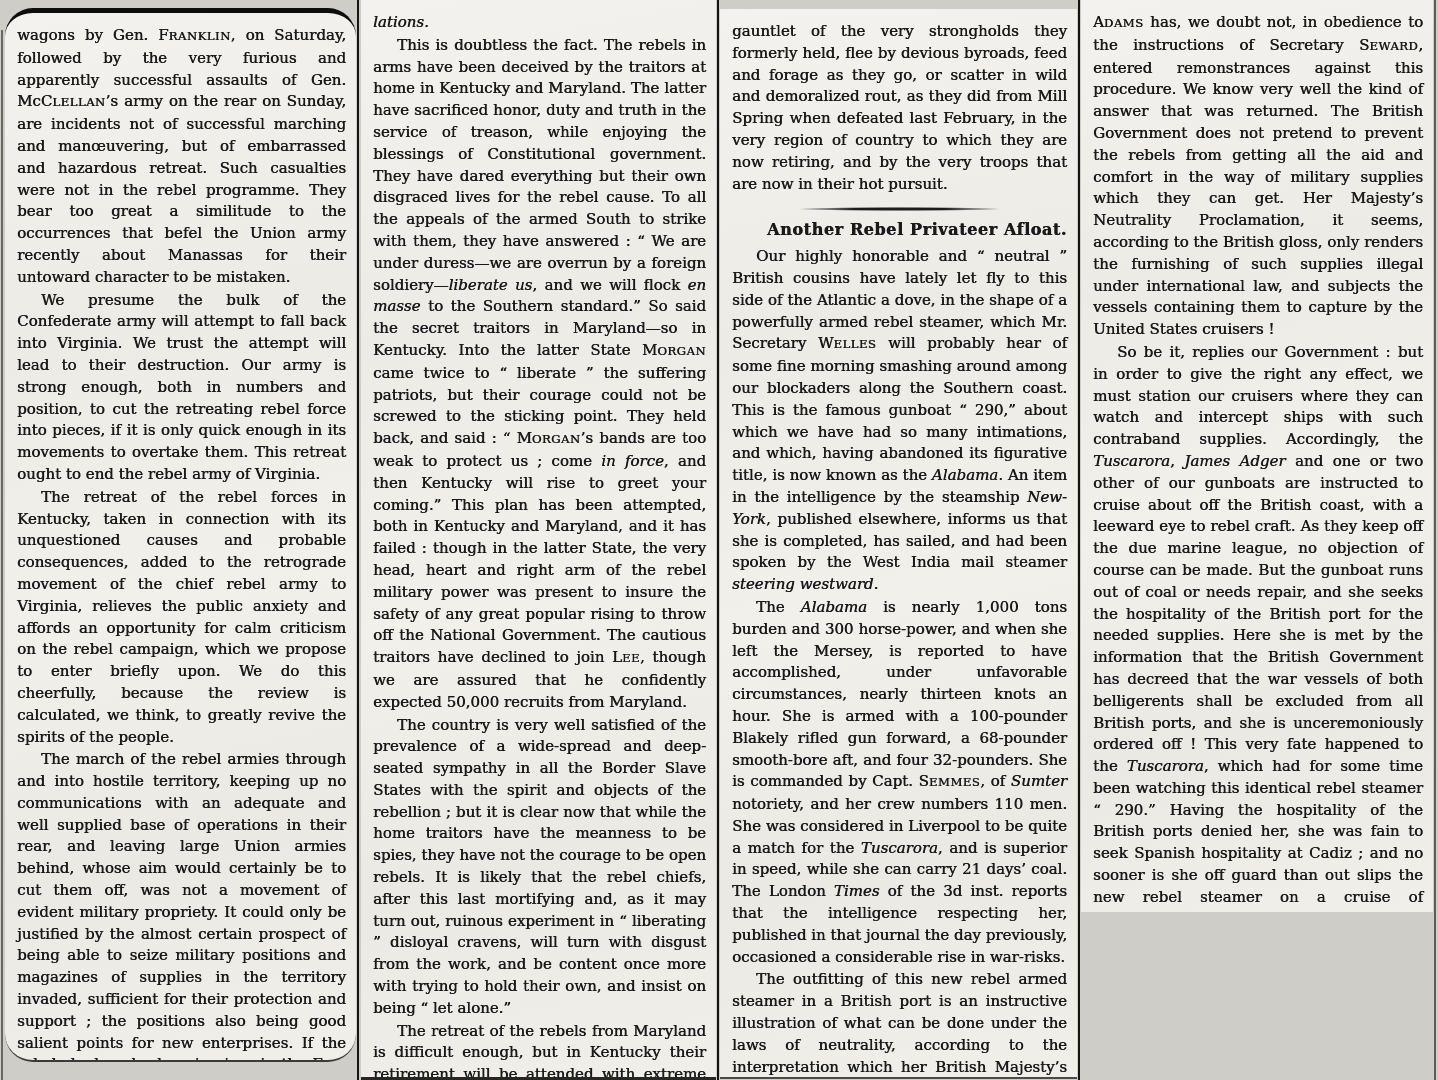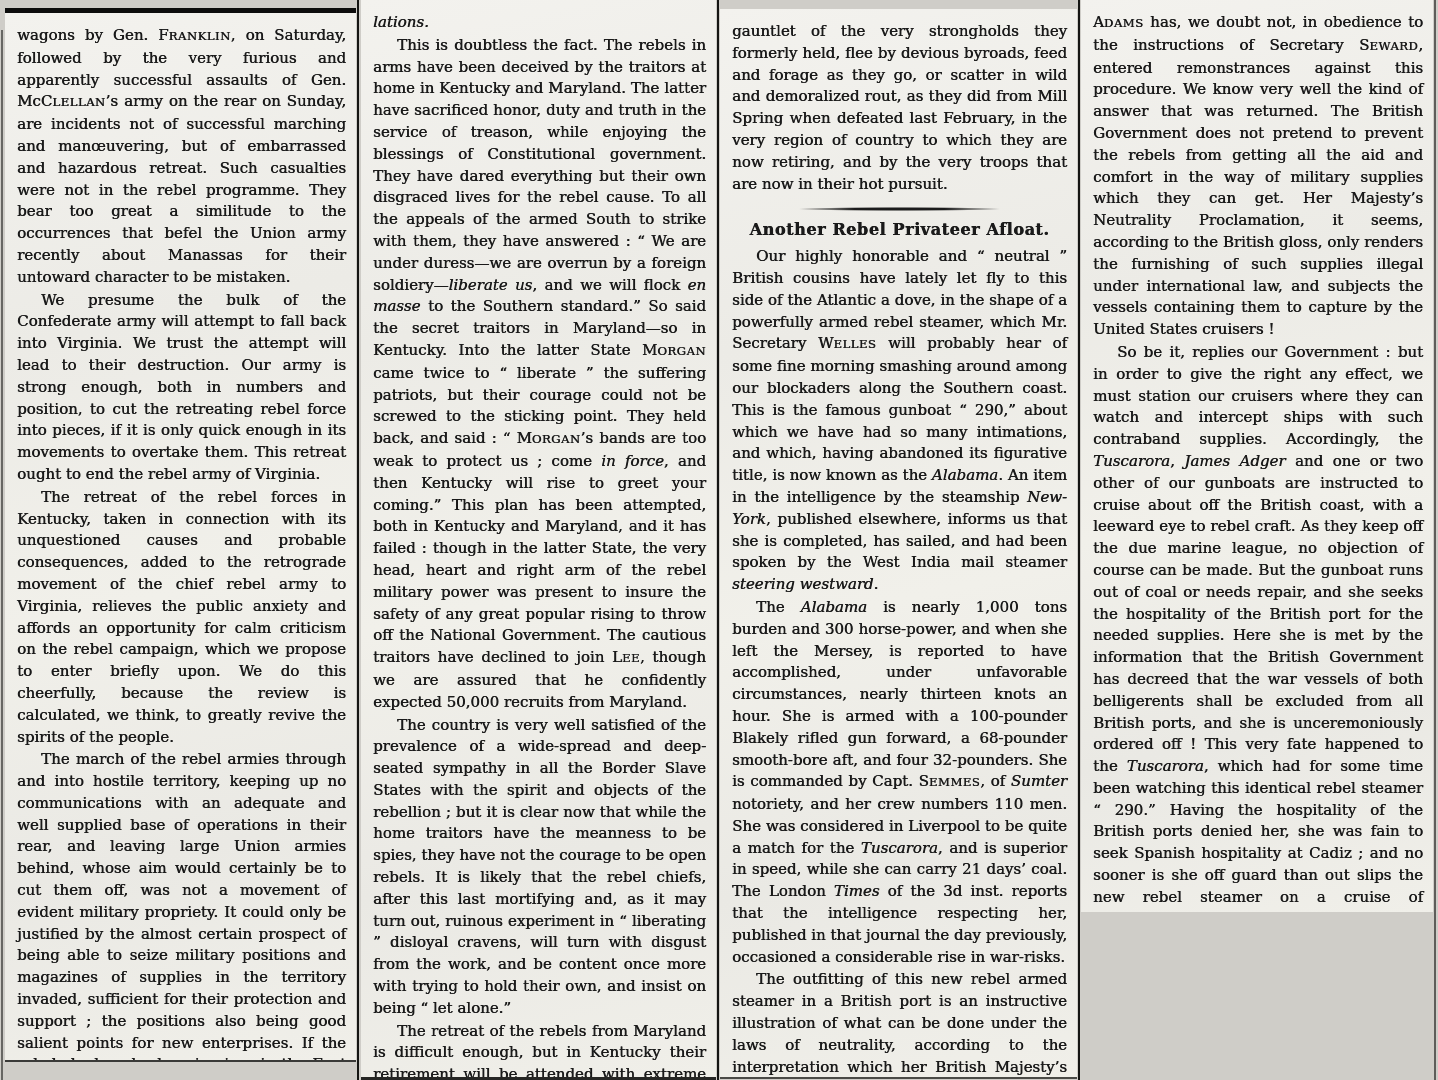--- a/index.html
+++ b/index.html
@@ -17,31 +17,31 @@
     box-sizing: border-box;
     background: linear-gradient(168deg, #f3f2ee 0%, #ecebe6 30%, #f1f0ea 55%, #eae9e4 78%, #f0efe9 100%);
     padding: 12px 10px 8px 12px;
     font-size: 15px;
     line-height: 21.8px;
     font-weight: normal;
     text-shadow: 0.45px 0 0 #1a1a1a;
     text-align: justify;
     overflow: hidden;
   }
-  .col-1 { left: 5px;    top: 8px; width: 351px; height: 1054px; border-top: 5px solid #0d0d0d; border-bottom: 2px solid #3a3a38; }
+  .col-1 { left: 5px;    top: 8px; width: 351px; height: 1054px; border-top: 5px solid #0d0d0d; border-bottom: 2px solid #3a3a38; border-radius: 28px; }
   .col-2 { left: 361px;  top: 0;   width: 355px; height: 1080px; border-bottom: 3px solid #262624; }
   .col-3 { left: 720px;  top: 9px;   width: 357px; height: 1070px; border-bottom: 2px solid #4a4a46; }
   .col-4 { left: 1081px; top: 0;   width: 352px; height: 912px; }
   .para { margin: 0 0 1px 0; }
   .para.indent { text-indent: 1.6em; }
   .para i { }
   sc { text-transform: uppercase; font-size: 0.78em; letter-spacing: 0.04em; }
   .headline {
     margin: 8px 0 5px 0;
-    text-align: center;
+    text-align: right;
     font-size: 16px;
     font-weight: bold;
     letter-spacing: 0.6px;
     text-shadow: 0.5px 0 0 #1a1a1a;
   }
   .divider {
     width: 62%;
     height: 4px;
     margin: 12px auto 4px auto;
     background: radial-gradient(ellipse closest-side, #1c1c1c 50%, rgba(28,28,28,0.45) 78%, rgba(28,28,28,0) 100%);

